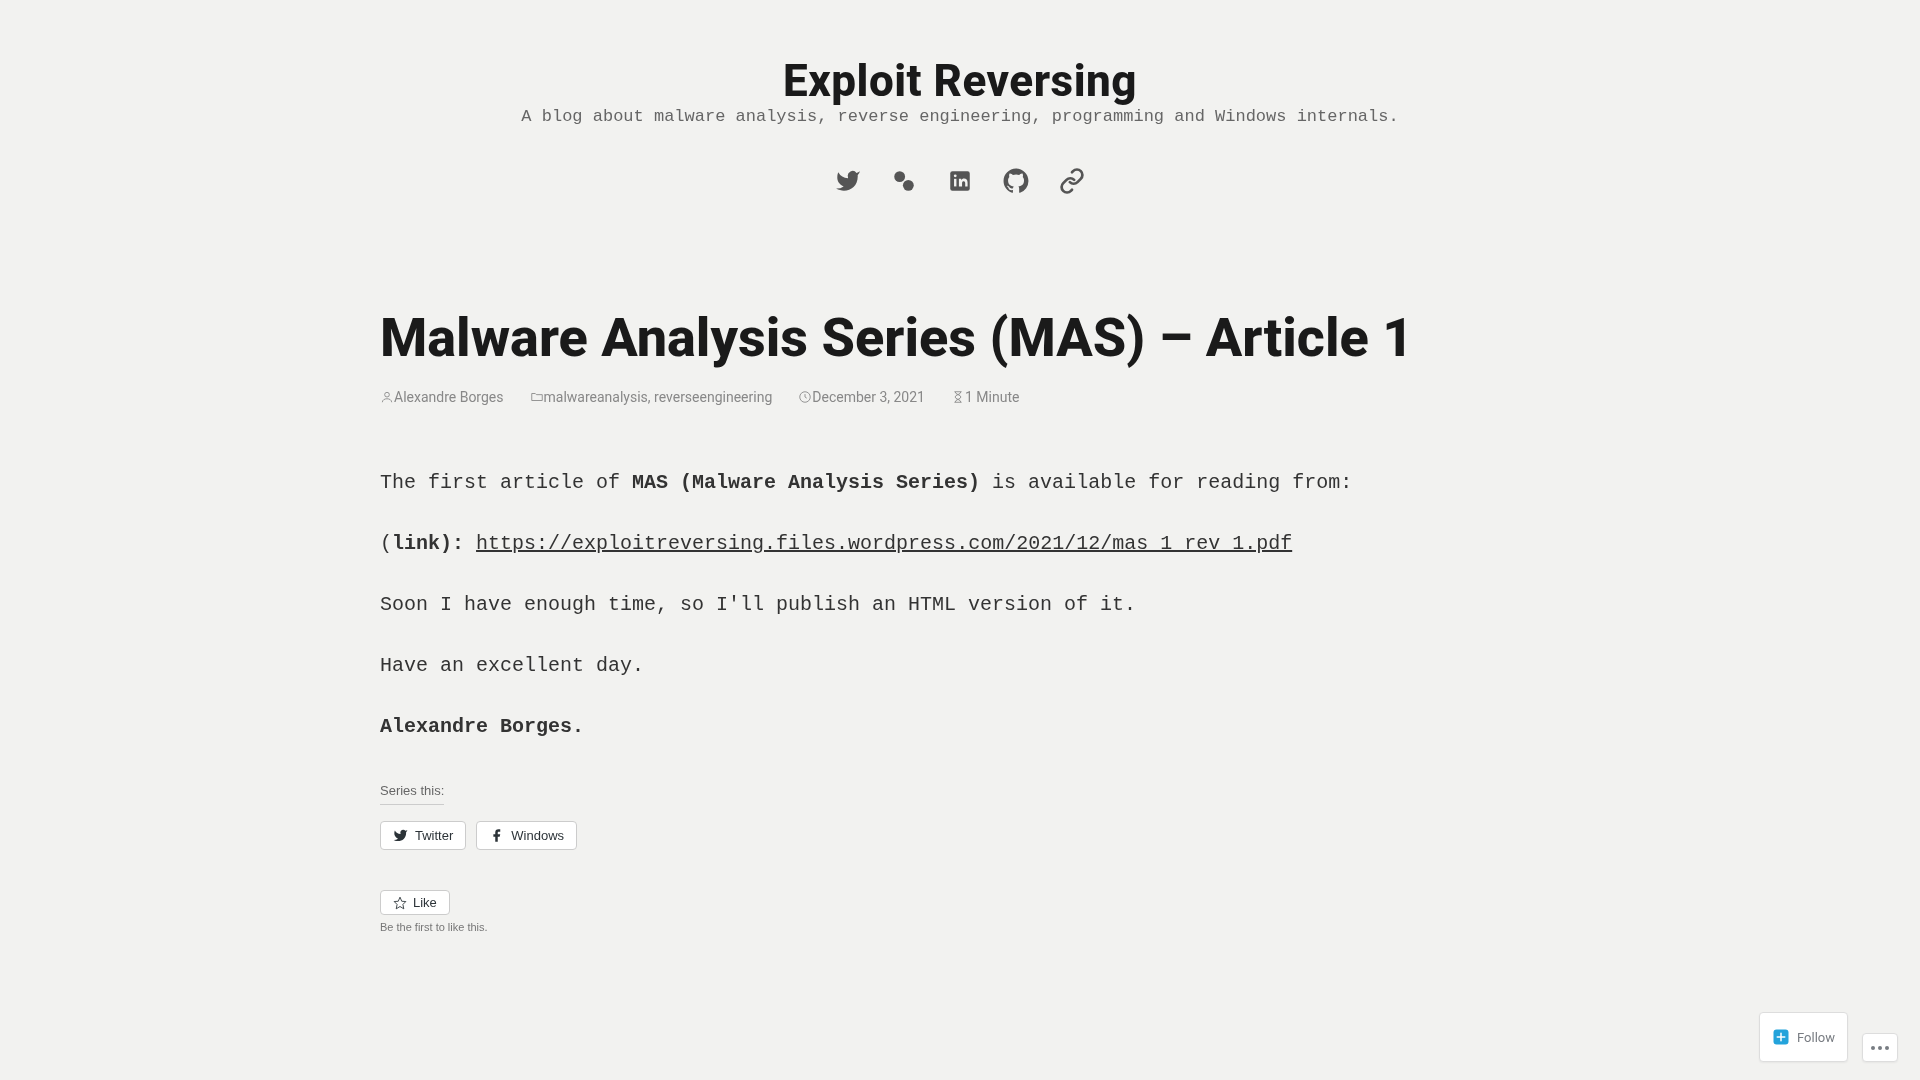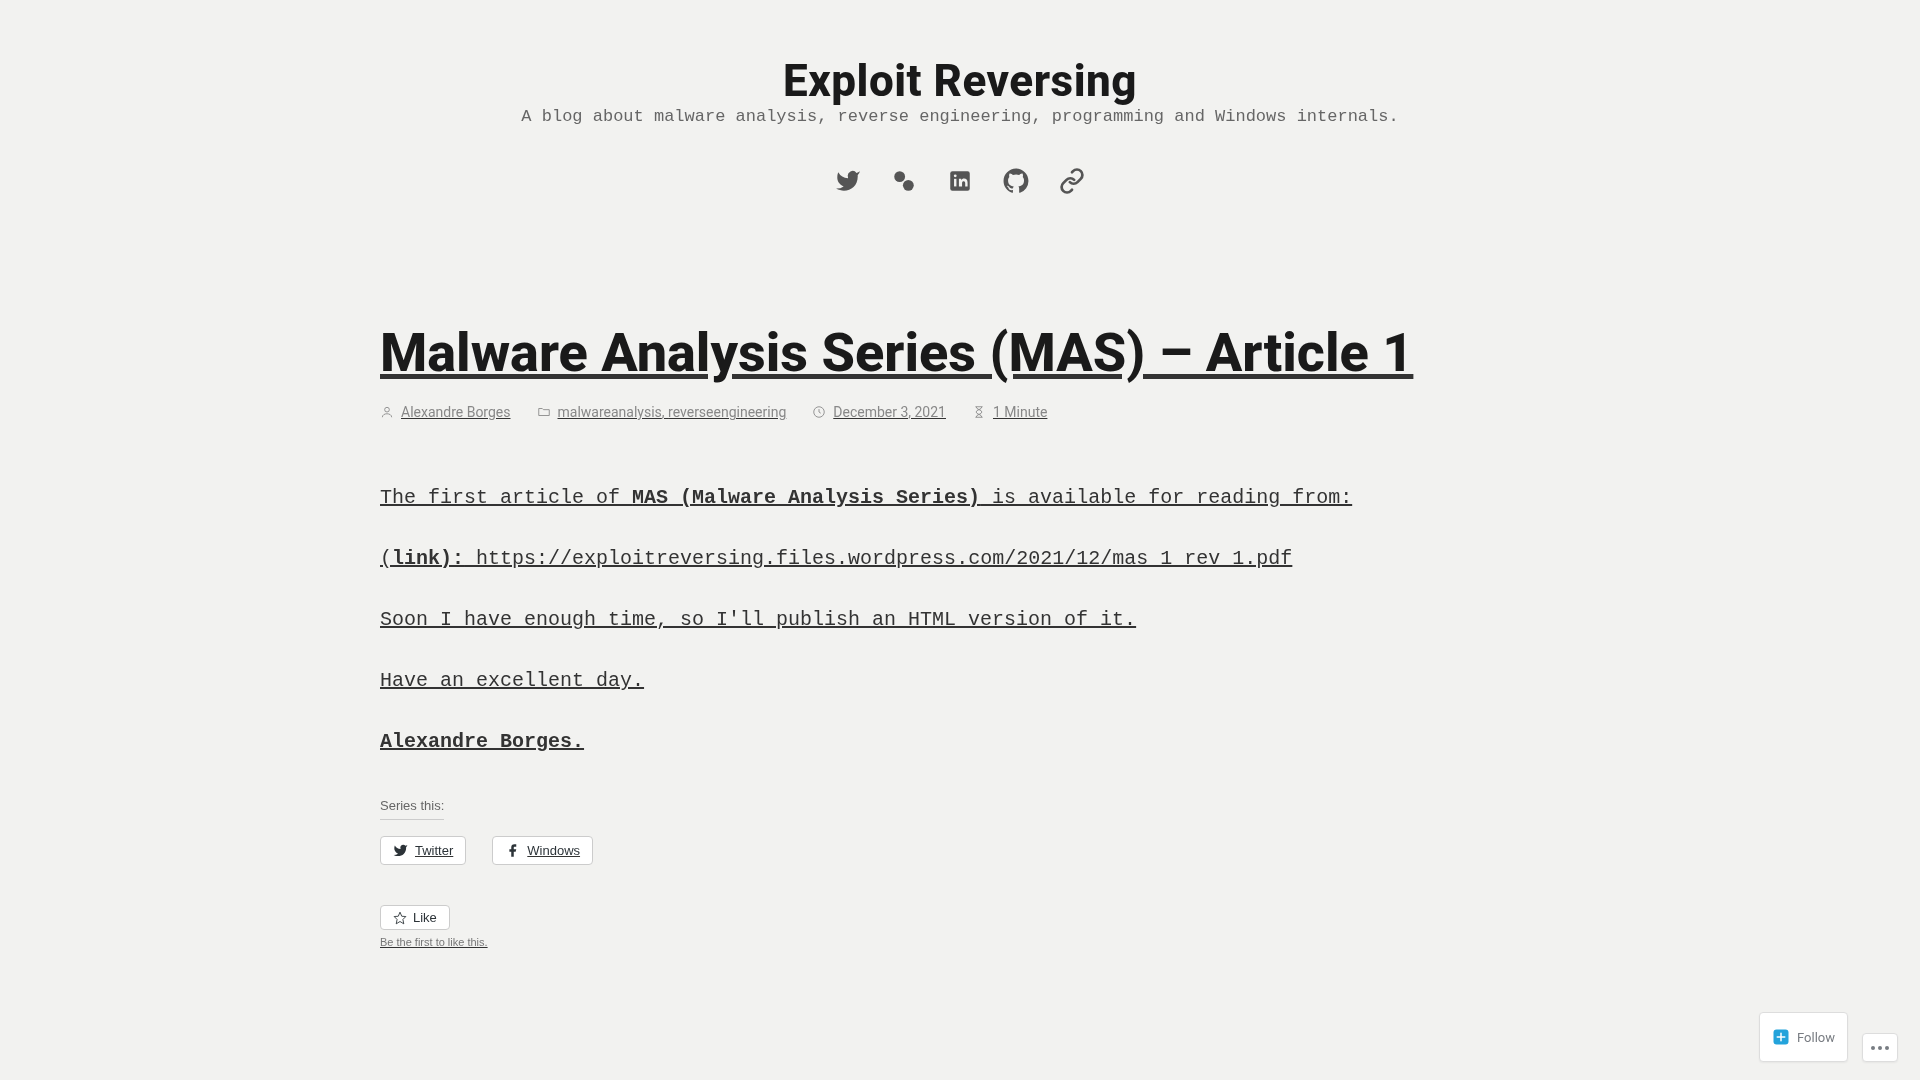--- a/index.html
+++ b/index.html
@@ -33,44 +33,43 @@
     gap: 30px;
   }
   .social-icon svg {
     width: 26px;
     height: 26px;
     fill: #555;
   }
   
   .article {
     max-width: 1200px;
-    margin: 15px auto;
+    margin: 0 auto;
     padding: 0 20px;
     padding-top: 110px;
-    text-decoration: underline;
   }
   .article-title {
     font-size: 54px;
     font-weight: 800;
     color: #1a1a1a;
     line-height: 1.1;
   }
   .meta-row {
     margin-top: 22px;
     font-size: 14px;
     color: #888;
     display: flex;
     flex-wrap: wrap;
     align-items: center;
     gap: 26px;
   }
   .meta-item {
     display: flex;
     align-items: center;
-    gap: 7px;
+    gap: 0;
   }
   .meta-item svg {
     width: 14px;
     height: 14px;
     fill: none;
     stroke: #888;
     stroke-width: 1.5;
   }
   .meta-item a, .meta-link {
     color: #888;
@@ -93,21 +92,21 @@
     font-size: 13px;
     color: #666;
     border-bottom: 1px solid #ccc;
     display: inline-block;
     padding-bottom: 6px;
     margin-bottom: 16px;
     font-family: -apple-system, sans-serif;
   }
   .share-buttons {
     display: flex;
-    gap: 26px;
+    gap: 10px;
   }
   .share-btn {
     background: #fff;
     border: 1px solid #ccc;
     border-radius: 4px;
     padding: 6px 12px;
     font-size: 13px;
     color: #2c3338;
     display: flex;
     align-items: center;

